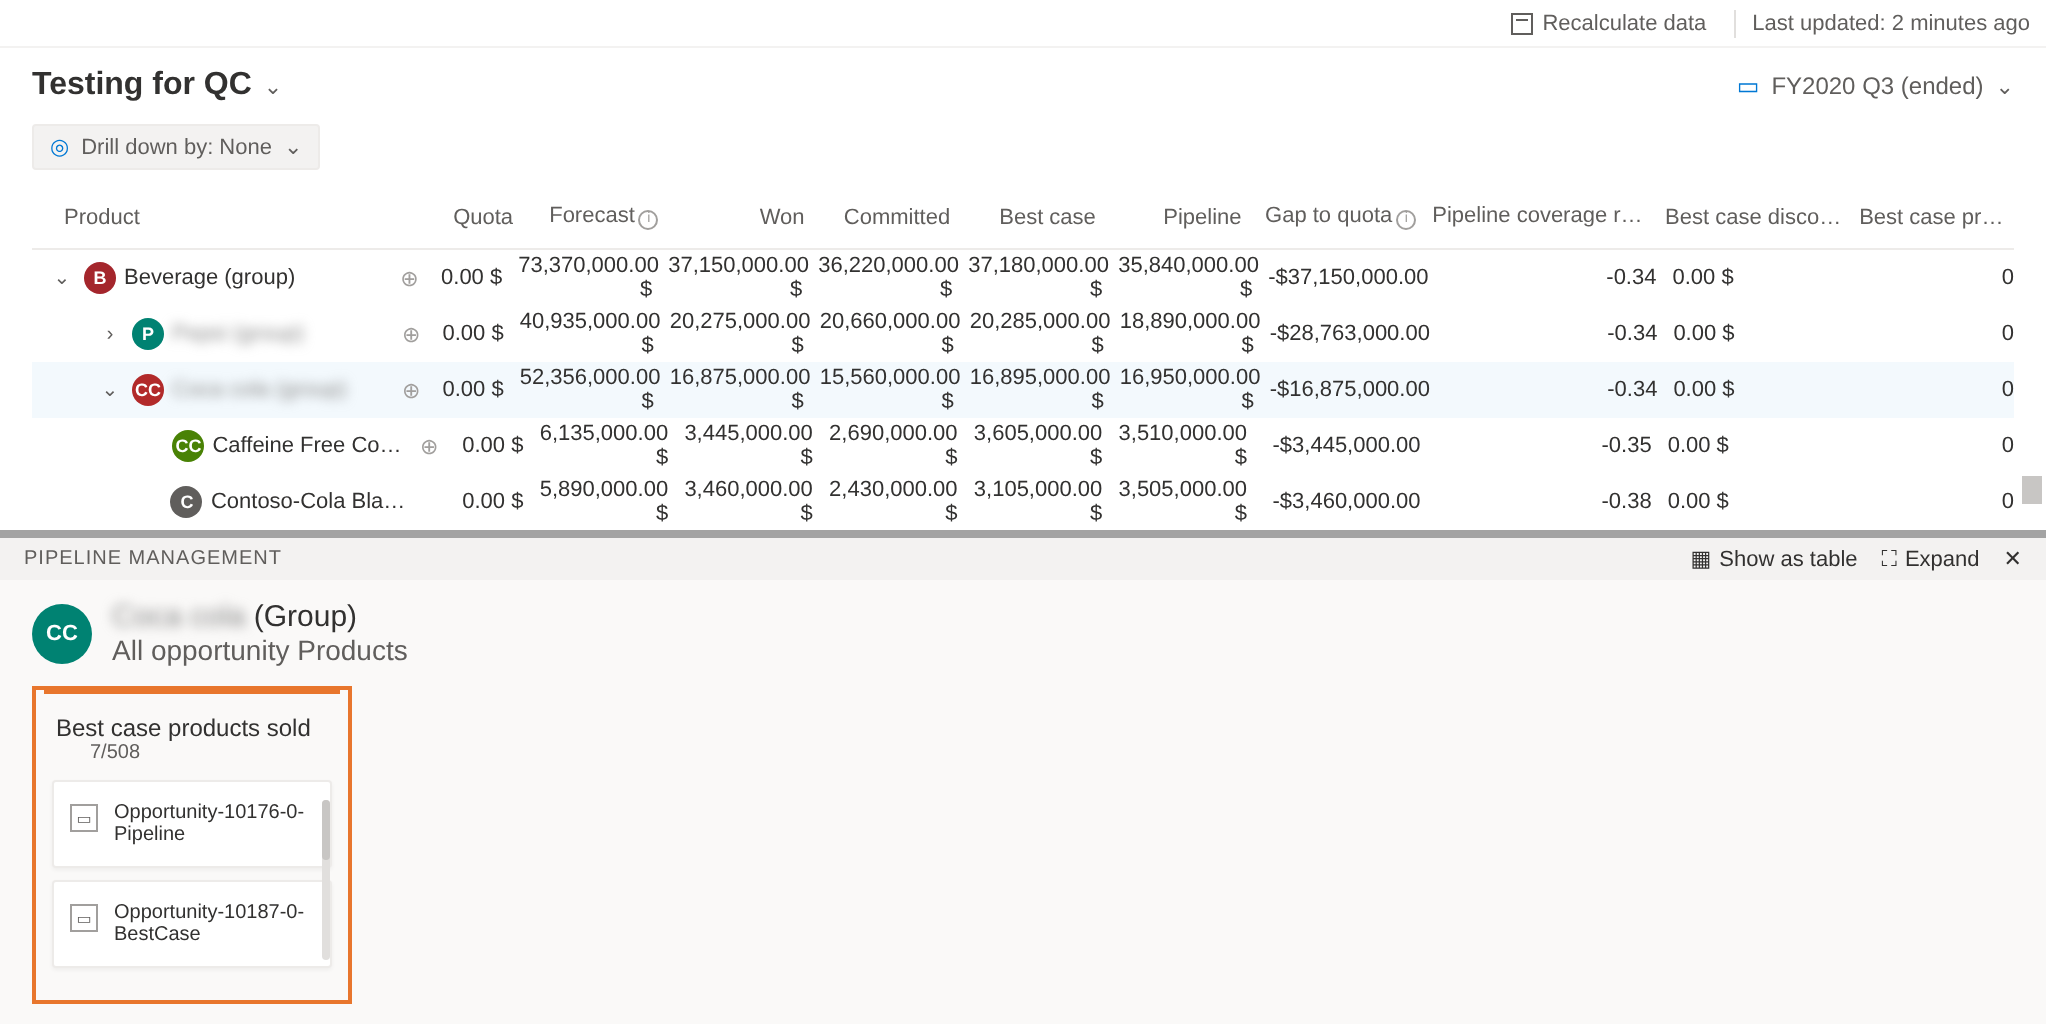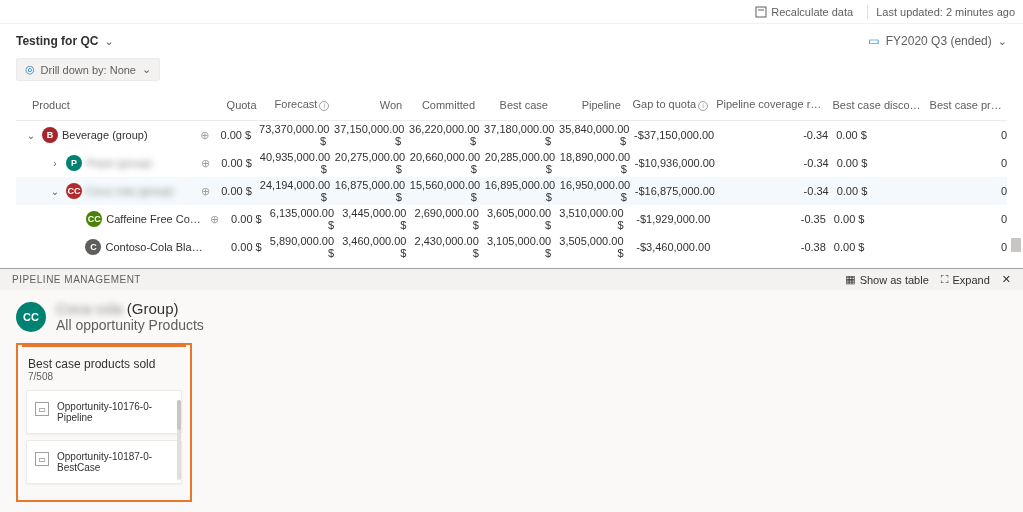--- a/index.html
+++ b/index.html
@@ -2,21 +2,21 @@
 <html><head>
 <meta charset="utf-8">
 <style>
 *{box-sizing:border-box;margin:0;padding:0;font-family:"Segoe UI",Arial,sans-serif}
 body{background:#fff;color:#323130;font-size:12px;width:1023px;height:512px;overflow:hidden;position:relative}
 .top-bar{display:flex;justify-content:flex-end;align-items:center;height:24px;padding:0 8px;border-bottom:1px solid #f3f2f1;gap:8px;font-size:11px;color:#605e5c}
 .top-btn{display:flex;align-items:center;gap:4px;padding:2px 6px;cursor:pointer}
 .top-btn svg{width:12px;height:12px}
 .title-row{display:flex;justify-content:space-between;align-items:center;padding:10px 16px}
 .title-left{display:flex;align-items:center;gap:6px}
-.page-title{font-size:12px;font-weight:600;color:#323130}
+.page-title{font-size:16px;font-weight:600;color:#323130}
 .chev{font-size:11px;color:#605e5c}
 .period{display:flex;align-items:center;gap:6px;font-size:12px;color:#605e5c}
 .cal-icon{color:#0078d4}
 .drill-row{padding:0 16px 8px}
 .drill-btn{display:inline-flex;align-items:center;gap:6px;background:#f3f2f1;border:1px solid #edebe9;border-radius:2px;padding:4px 8px;font-size:11px;color:#605e5c;cursor:pointer}
 .grid{padding:0 16px}
 .grid-header{display:flex;align-items:center;border-bottom:1px solid #edebe9;height:32px;font-size:11px;color:#605e5c;font-weight:400}
 .grid-row{display:flex;align-items:center;height:28px;font-size:11px;color:#323130}
 .grid-row.sel{background:#f3f9fd}
 .c-prod{width:190px;display:flex;align-items:center;gap:4px;padding-left:16px}
@@ -30,33 +30,33 @@
 .exp{width:14px;text-align:center;color:#605e5c;cursor:pointer;font-size:10px}
 .badge{width:16px;height:16px;border-radius:50%;display:inline-flex;align-items:center;justify-content:center;color:#fff;font-size:9px;font-weight:600;flex-shrink:0}
 .b-red{background:#a4262c}
 .b-teal{background:#008272}
 .b-cc{background:#b22a2a}
 .b-green{background:#498205}
 .b-grey{background:#605e5c}
 .blur{filter:blur(3px);color:#888}
 .info{display:inline-flex;width:10px;height:10px;border:1px solid #a19f9d;border-radius:50%;align-items:center;justify-content:center;font-size:7px;color:#a19f9d;margin-left:2px}
 .share{color:#a19f9d}
-.panel{position:absolute;bottom:0;left:0;right:0;background:#faf9f8;border-top:1px solid #a3a3a3}
+.panel{position:absolute;bottom:0;left:0;right:0;background:#faf9f8;border-top:4px solid #a3a3a3}
 .panel-hdr{display:flex;justify-content:space-between;align-items:center;padding:4px 12px;background:#f3f2f1;font-size:10px;color:#605e5c;letter-spacing:.5px}
 .panel-actions{display:flex;gap:12px;align-items:center;font-size:11px;letter-spacing:0;color:#323130}
 .panel-actions span{display:flex;align-items:center;gap:4px;cursor:pointer}
 .panel-body{padding:10px 16px}
 .detail-head{display:flex;align-items:center;gap:10px;margin-bottom:10px}
 .big-badge{width:30px;height:30px;border-radius:50%;background:#008272;color:#fff;display:flex;align-items:center;justify-content:center;font-size:11px;font-weight:600}
 .detail-title{font-size:15px;color:#323130}
 .detail-sub{font-size:14px;color:#605e5c}
-.card-box{border:2px solid #e8762d;padding:4px 6px 10px;width:176px;position:relative}
+.card-box{border:2px solid #e8762d;padding:4px 6px 10px;width:160px;position:relative}
 .card-box::before{content:"";position:absolute;top:0;left:4px;right:4px;height:2px;background:#e8762d}
 .card-title{font-size:12px;color:#323130;margin:8px 4px 0}
-.card-count{font-size:10px;color:#605e5c;margin:0 4px 8px}
+.card-count{font-size:10px;color:#605e5c;margin:0 21px 8px}
 .opp-card{background:#fff;border:1px solid #edebe9;border-radius:2px;padding:10px 8px;margin:6px 2px;display:flex;gap:8px;align-items:flex-start;font-size:10px;color:#323130;box-shadow:0 1px 2px rgba(0,0,0,.05)}
 .opp-icn{width:14px;height:14px;border:1px solid #a19f9d;display:flex;align-items:center;justify-content:center;font-size:8px;color:#605e5c;flex-shrink:0;margin-top:1px}
 .scroll-track{position:absolute;right:3px;top:10px;width:4px;height:80px;background:#e1dfdd;border-radius:2px}
 .scroll-thumb{width:4px;height:30px;background:#c8c6c4;border-radius:2px}
 .vscroll{position:absolute;right:2px;top:48px;bottom:260px;width:10px;display:flex;align-items:flex-end}
 .vthumb{width:10px;height:14px;background:#c8c6c4}
 .hdr-txt{white-space:nowrap;overflow:hidden;text-overflow:ellipsis}
 </style>
 </head>
 <body>
@@ -133,34 +133,34 @@
           <span class="badge b-teal">P</span>
           <span style="white-space:nowrap;overflow:hidden;text-overflow:ellipsis;filter:blur(3px);color:#888;">Pepsi (group)</span>
         </div>
         <div class="c-icon"><span class="share">⊕</span></div>
         <div class="c-quota">0.00 $</div>
         <div class="c-num">40,935,000.00 $</div>
         <div class="c-num">20,275,000.00 $</div>
         <div class="c-num">20,660,000.00 $</div>
         <div class="c-num">20,285,000.00 $</div>
         <div class="c-num">18,890,000.00 $</div>
-        <div class="c-gap">-$10,936,000.00</div>
+        <div class="c-gap">-$28,763,000.00</div>
         <div class="c-ratio">-0.34</div>
         <div class="c-disc">0.00 $</div>
         <div class="c-last">0</div>
       </div>
       <div class="grid-row sel">
         <div class="c-prod" style="padding-left:32px">
           <span class="exp">⌄</span>
           <span class="badge b-cc">CC</span>
           <span style="white-space:nowrap;overflow:hidden;text-overflow:ellipsis;filter:blur(3px);color:#888;">Coca cola (group)</span>
         </div>
         <div class="c-icon"><span class="share">⊕</span></div>
         <div class="c-quota">0.00 $</div>
-        <div class="c-num">24,194,000.00 $</div>
+        <div class="c-num">52,356,000.00 $</div>
         <div class="c-num">16,875,000.00 $</div>
         <div class="c-num">15,560,000.00 $</div>
         <div class="c-num">16,895,000.00 $</div>
         <div class="c-num">16,950,000.00 $</div>
         <div class="c-gap">-$16,875,000.00</div>
         <div class="c-ratio">-0.34</div>
         <div class="c-disc">0.00 $</div>
         <div class="c-last">0</div>
       </div>
       <div class="grid-row">
@@ -169,21 +169,21 @@
           <span class="badge b-green">CC</span>
           <span style="white-space:nowrap;overflow:hidden;text-overflow:ellipsis;">Caffeine Free Contoso-Cola</span>
         </div>
         <div class="c-icon"><span class="share">⊕</span></div>
         <div class="c-quota">0.00 $</div>
         <div class="c-num">6,135,000.00 $</div>
         <div class="c-num">3,445,000.00 $</div>
         <div class="c-num">2,690,000.00 $</div>
         <div class="c-num">3,605,000.00 $</div>
         <div class="c-num">3,510,000.00 $</div>
-        <div class="c-gap">-$1,929,000.00</div>
+        <div class="c-gap">-$3,445,000.00</div>
         <div class="c-ratio">-0.35</div>
         <div class="c-disc">0.00 $</div>
         <div class="c-last">0</div>
       </div>
       <div class="grid-row">
         <div class="c-prod" style="padding-left:56px">
           <span class="exp"></span>
           <span class="badge b-grey">C</span>
           <span style="white-space:nowrap;overflow:hidden;text-overflow:ellipsis;">Contoso-Cola Black Cherry Va</span>
         </div>

